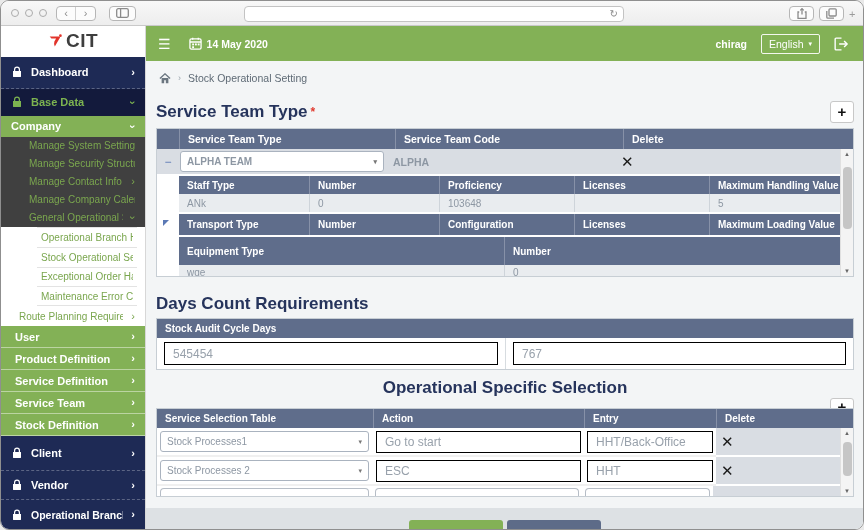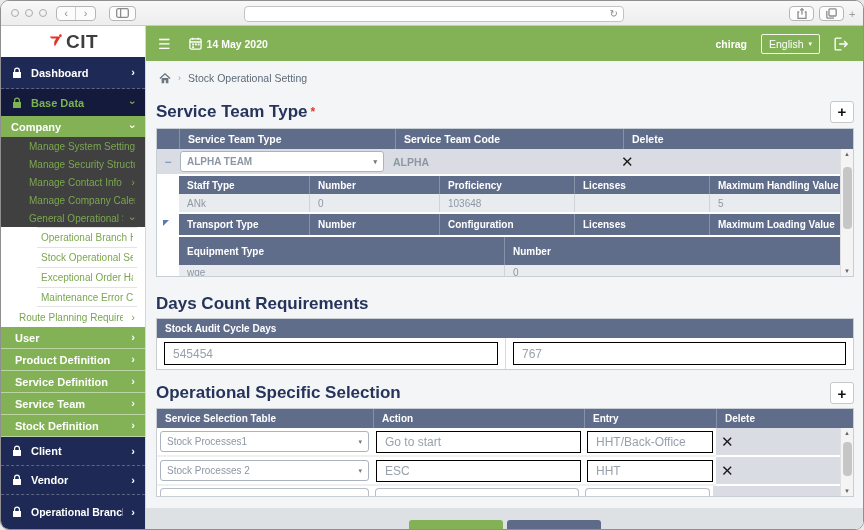--- a/index.html
+++ b/index.html
@@ -60,21 +60,21 @@
 
   
   .breadcrumb { height:34px; display:flex; align-items:center; gap:7px; padding-left:13px; font-size:10.5px; color:#5f6b76; }
   .bc-sep { color:#9aa4ad; font-size:9px; }
 
   
   .content { flex:1; padding:0 9px 0 10px; overflow:hidden; }
   .sec-row { display:flex; align-items:center; }
   .sec-row.h1 { height:33px; }
   .sec-row.h2 { height:28px; margin-top:13px; }
-  .sec-row.h3 { height:38px; padding-top:8px; }
+  .sec-row.h3 { height:38px; padding-top:8px;flex-direction:column; }
   .sec-title { font-size:17px; font-weight:bold; color:#26345c; }
   .req { color:#e03a2f; font-size:12px; font-weight:bold; margin-left:3px; vertical-align:2px; }
   .addbtn { margin-left:auto; width:24px; height:22px; background:#fff; border:1px solid #c8c8c8; border-radius:3px; font-size:15px; font-weight:bold; color:#111; display:flex; align-items:center; justify-content:center; line-height:1; }
 
   table1,.tbl { display:block; }
   .tbl { background:#fff; border:1px solid #c7ced4; position:relative; }
   .hdr { display:flex; background:#5f6d8b; color:#fff; font-weight:bold; align-items:center; }
   .hdr .hc { padding-left:8px; white-space:nowrap; overflow:hidden; border-left:1px solid rgba(255,255,255,.25); height:100%; display:flex; align-items:center; }
   .hdr .hc:first-child { border-left:none; }
 
@@ -266,21 +266,21 @@
         </div>
       <div class="sb-item sb-green">
           <span class="lbl">Service Team</span>
           <span class="chev">›</span>
         </div>
       <div class="sb-item sb-green">
           <span class="lbl">Stock Definition</span>
           <span class="chev">›</span>
         </div>
 
-      <div class="sb-item sb-navy" style="height:29px">
+      <div class="sb-item sb-navy" style="height:35px">
         <svg class="lock" viewBox="0 0 24 24" fill="#ffffff">
             <path d="M6 10V7a6 6 0 0 1 12 0v3h1.2c.5 0 .8.3.8.8v10.4c0 .5-.3.8-.8.8H4.8c-.5 0-.8-.3-.8-.8V10.8c0-.5.3-.8.8-.8H6zm2.4 0h7.2V7a3.6 3.6 0 0 0-7.2 0v3z"></path>
           </svg>
         <span class="lbl">Client</span>
         <span class="chev">›</span>
       </div>
       <div class="sb-item sb-navy" style="height:29px">
         <svg class="lock" viewBox="0 0 24 24" fill="#ffffff">
             <path d="M6 10V7a6 6 0 0 1 12 0v3h1.2c.5 0 .8.3.8.8v10.4c0 .5-.3.8-.8.8H4.8c-.5 0-.8-.3-.8-.8V10.8c0-.5.3-.8.8-.8H6zm2.4 0h7.2V7a3.6 3.6 0 0 0-7.2 0v3z"></path>
           </svg>

